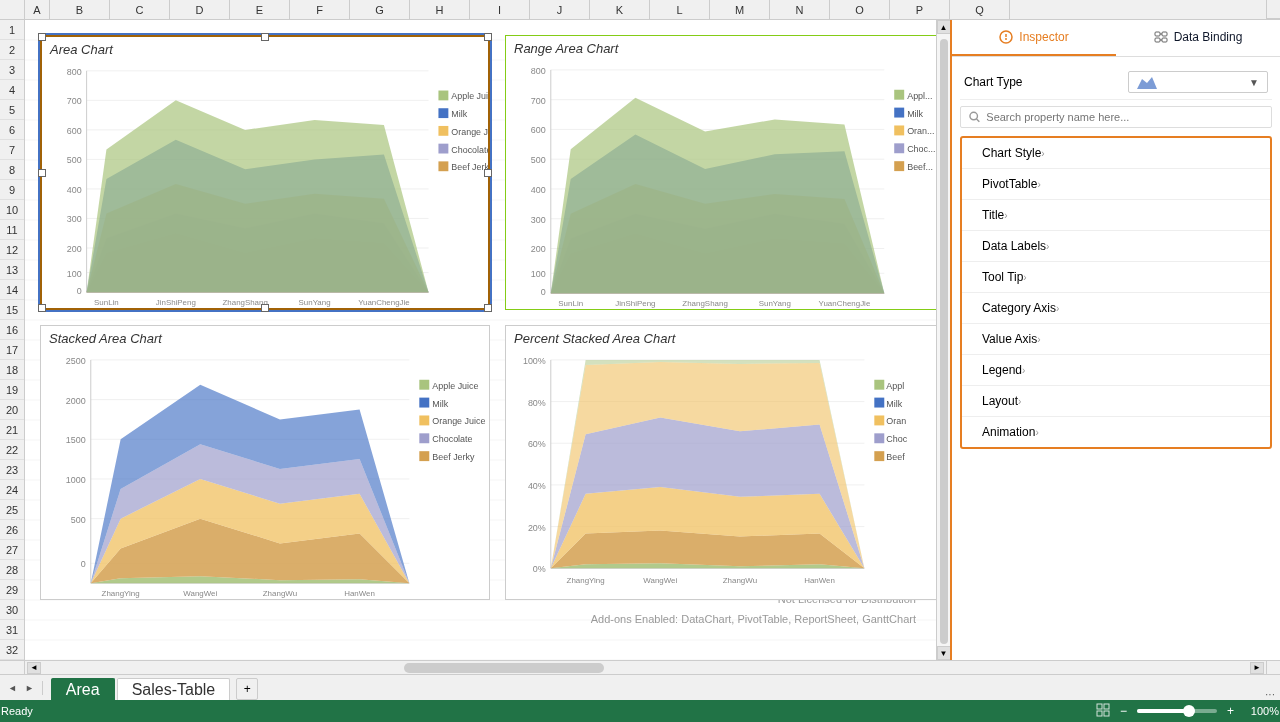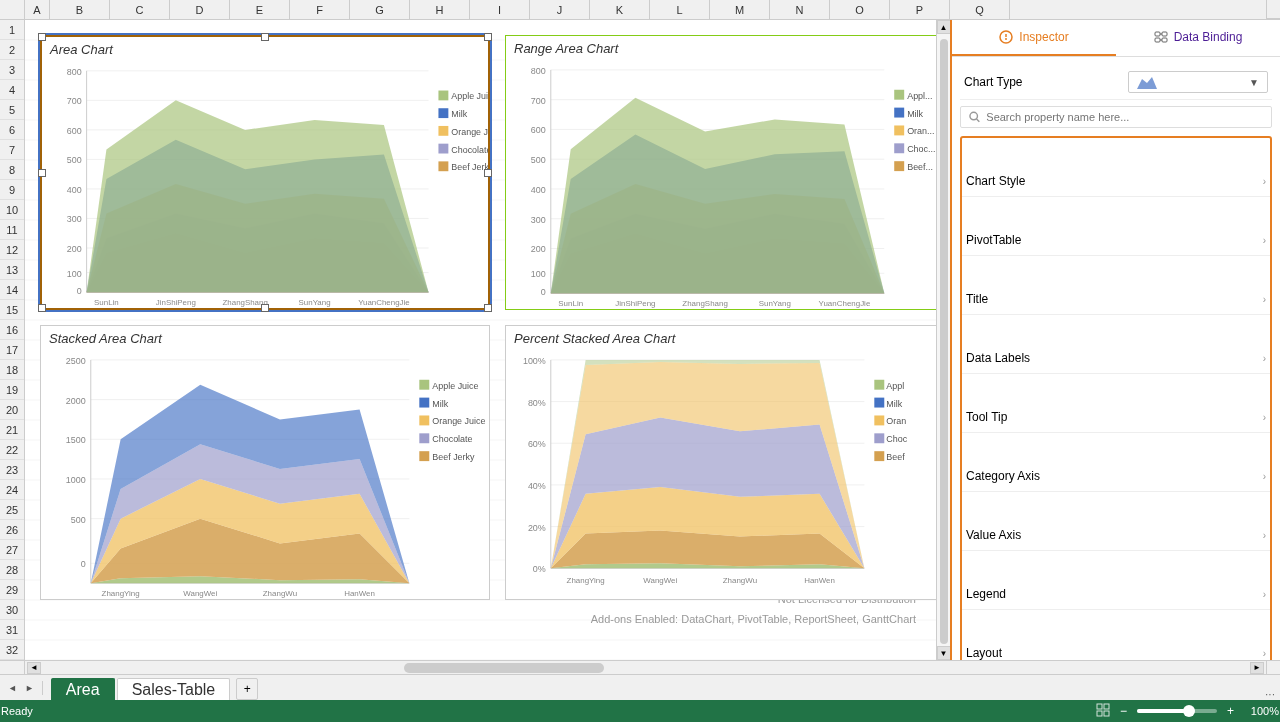--- a/index.html
+++ b/index.html
@@ -23,32 +23,32 @@
     
     .status-bar { height: 22px; background: #217346; display: flex; align-items: center; padding: 0 1px; color: white; font-size: 11px; justify-content: space-between; }
     .sheet-tab { height: 22px; padding: 0 14px; background: #fff; border: 1px solid #ccc; border-bottom: none; font-size: 16px; color: #333; cursor: pointer; display: flex; align-items: center; border-radius: 2px 2px 0 0; }
     .sheet-tab.active { background: #217346; color: white; border-color: #217346; }
     .tab-add { width: 22px; height: 22px; display: flex; align-items: center; justify-content: center; border: 1px solid #ccc; border-radius: 2px; cursor: pointer; background: #f0f0f0; margin-left: 4px; }
 
     
     .inspector-panel { width: 330px; min-width: 330px; background: #fff; border-left: 2px solid #e67e22; display: flex; flex-direction: column; }
 
     .inspector-tabs { display: flex; border-bottom: 1px solid #ddd; background: #fff; }
-    .inspector-tab { flex: 1; height: 36px; display: flex; align-items: center; justify-content: center; gap: 6px; cursor: pointer; font-size: 12px; color: #4c1d95; border-bottom: 2px solid transparent; }
+    .inspector-tab { flex: 1; height: 36px; display: flex; align-items: center; justify-content: center; gap: 6px; cursor: pointer; font-size: 12px; color: #0f172a; border-bottom: 2px solid transparent; }
     .inspector-tab.active { color: #e67e22; border-bottom: 2px solid #e67e22; font-weight: 500; }
 
     .inspector-body { flex: 1; overflow-y: auto; padding: 8px; }
 
     .chart-type-row { display: flex; align-items: center; justify-content: space-between; padding: 6px 4px; border-bottom: 1px solid #eee; margin-bottom: 6px; }
 
     .search-box { display: flex; align-items: center; gap: 6px; border: 1px solid #ddd; padding: 4px 8px; margin-bottom: 8px; border-radius: 2px; }
     .search-input { border: none; outline: none; font-size: 11px; color: #999; width: 100%; background: transparent; }
 
     .prop-section { border-bottom: 1px solid #eee; }
-    .prop-row { display: flex; align-items: center; justify-content: space-between; padding: 8px 4px; cursor: pointer; margin-top: 28px; }
+    .prop-row { display: flex; align-items: center; justify-content: flex-start; padding: 8px 20px; cursor: pointer; }
 
     
     .col-header-row { display: flex; height: 20px; background: #f0f0f0; border-bottom: 1px solid #ccc; font-size: 11px; color: #555; }
     .corner-cell { width: 25px; min-width: 25px; border-right: 1px solid #ccc; }
   </style>
 </head>
 <body>
 
 <div class="app-container">
 

